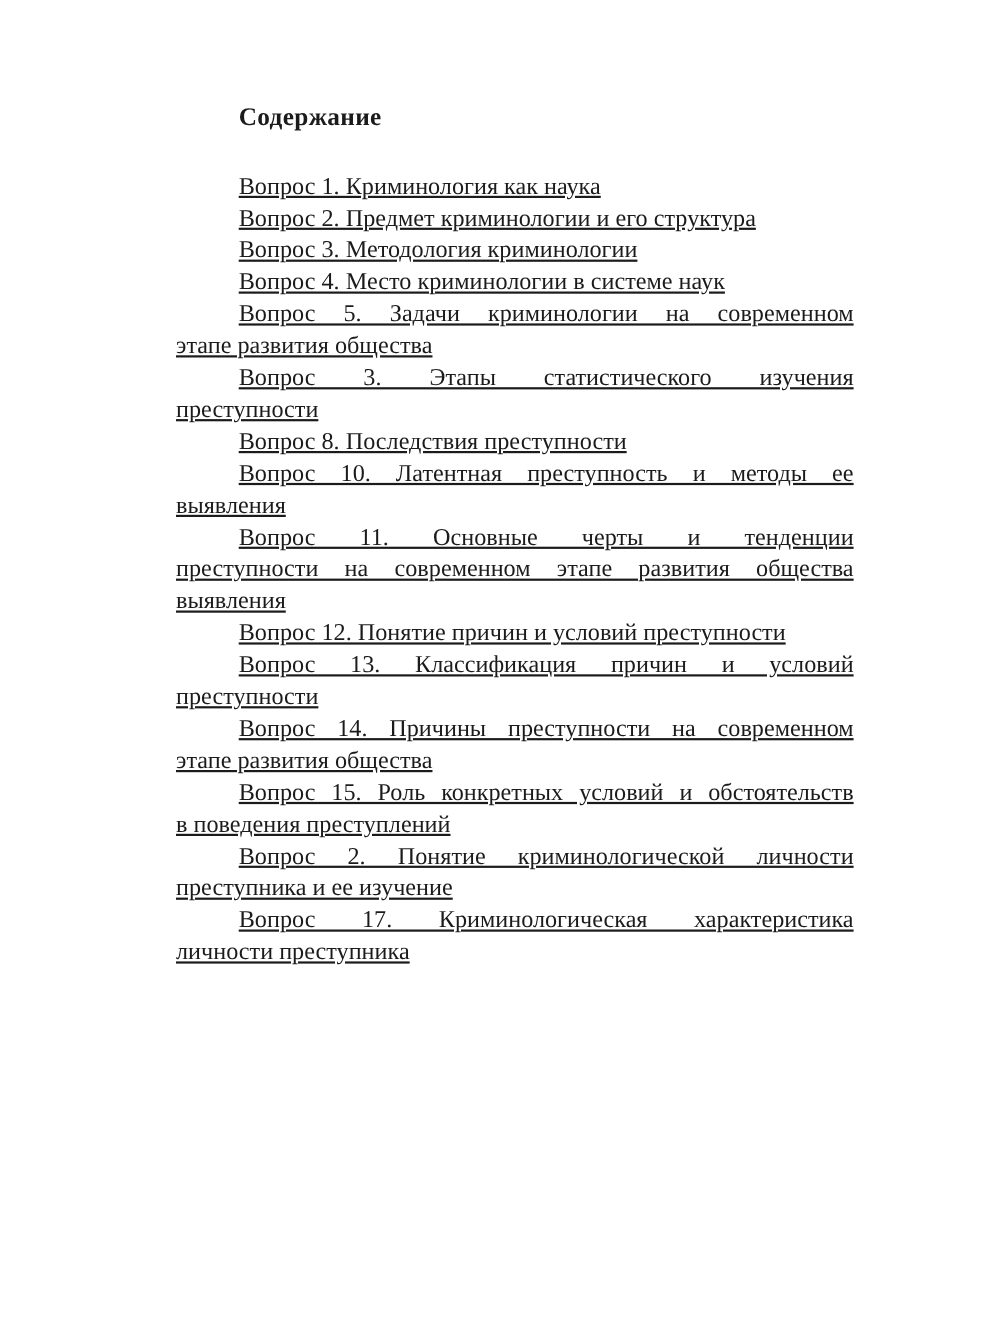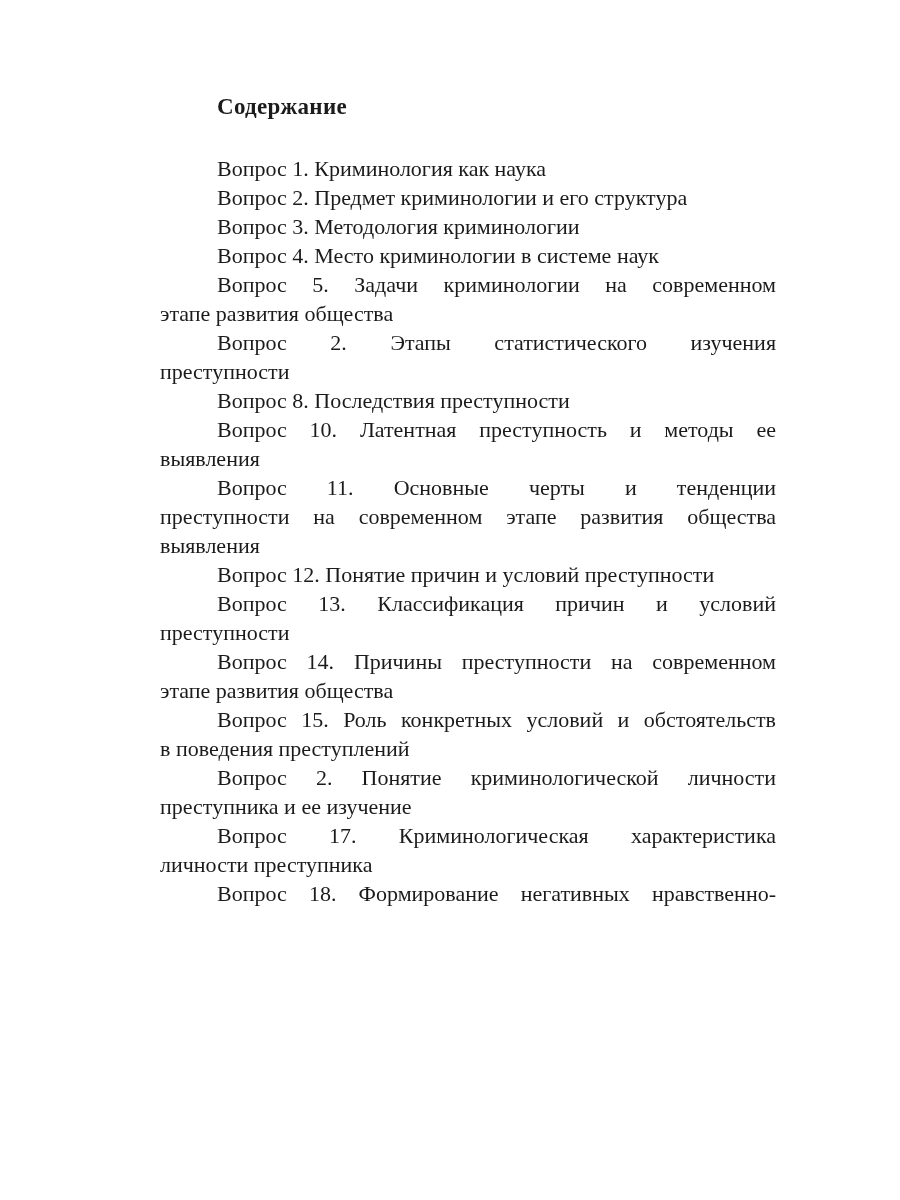--- a/index.html
+++ b/index.html
@@ -38,20 +38,21 @@
     margin-top: 33px;
     font-size: 22px;
     line-height: 29px;
   }
   .toc-entry {
     margin: 0;
   }
   .line {
     text-align: left;
     white-space: normal;
+    text-decoration: underline;
   }
   .line.first {
     text-indent: 57px;
   }
   .line.just {
     text-align: justify;
     text-align-last: justify;
   }
 </style>
 </head>
@@ -71,21 +72,21 @@
           <div class="line first">Вопрос 3. Методология криминологии</div>
         </div>
         <div class="toc-entry">
           <div class="line first">Вопрос 4. Место криминологии в системе наук</div>
         </div>
         <div class="toc-entry">
           <div class="line first just">Вопрос 5. Задачи криминологии на современном</div>
           <div class="line">этапе развития общества</div>
         </div>
         <div class="toc-entry">
-          <div class="line first just">Вопрос 2. Этапы статистического изучения</div>
+          <div class="line first just">Вопрос 3. Этапы статистического изучения</div>
           <div class="line">преступности</div>
         </div>
         <div class="toc-entry">
           <div class="line first">Вопрос 8. Последствия преступности</div>
         </div>
         <div class="toc-entry">
           <div class="line first just">Вопрос 10. Латентная преступность и методы ее</div>
           <div class="line">выявления</div>
         </div>
         <div class="toc-entry">
@@ -110,17 +111,16 @@
         </div>
         <div class="toc-entry">
           <div class="line first just">Вопрос 2. Понятие криминологической личности</div>
           <div class="line">преступника и ее изучение</div>
         </div>
         <div class="toc-entry">
           <div class="line first just">Вопрос 17. Криминологическая характеристика</div>
           <div class="line">личности преступника</div>
         </div>
         <div class="toc-entry">
-          <div class="line first just">Вопрос 18. Формирование негативных нравственно-</div>
         </div>
       </div>
   </div>
 </div>
 
 </body></html>

